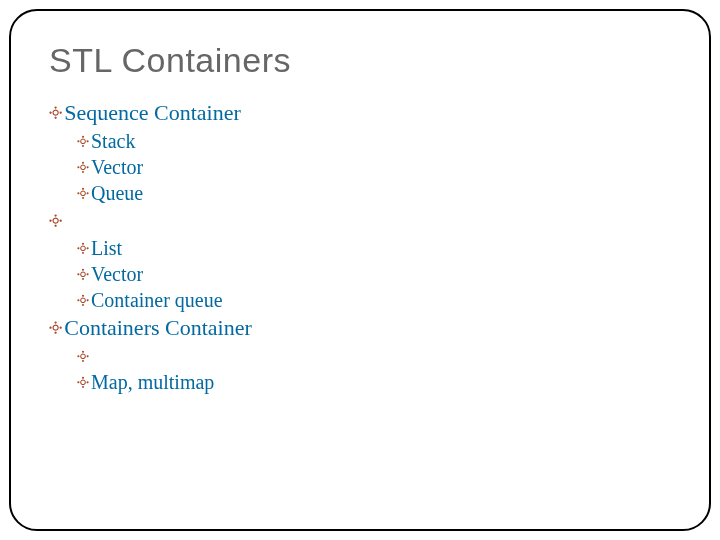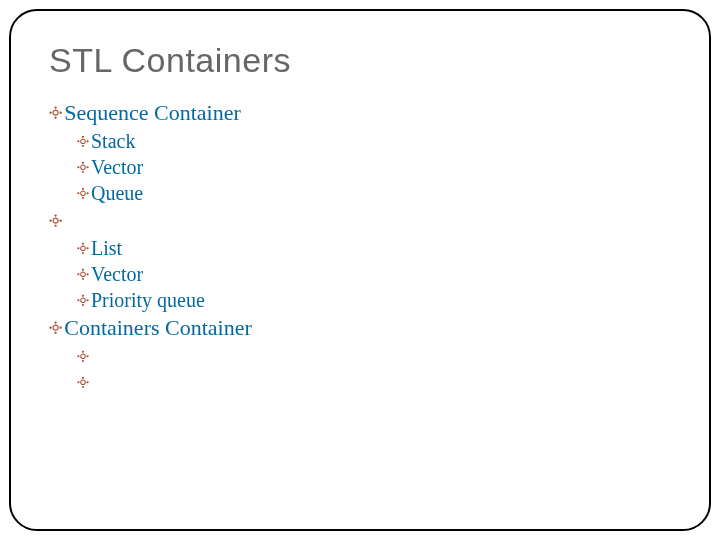--- a/index.html
+++ b/index.html
@@ -82,26 +82,27 @@
   <div class="level2 item">
     <span class="bullet">༓</span>
     <span class="label">List</span>
   </div>
   <div class="level2 item">
     <span class="bullet">༓</span>
     <span class="label">Vector</span>
   </div>
   <div class="level2 item">
     <span class="bullet">༓</span>
-    <span class="label">Priority queue</span>
+    <span class="label">Container queue</span>
   </div>
 
   <div class="level1 item">
     <span class="bullet">༓</span>
     <span class="label">Containers Container</span>
   </div>
   <div class="level2 item">
     <span class="bullet">༓</span>
   </div>
   <div class="level2 item">
     <span class="bullet">༓</span>
+    <span class="label">Map, multimap</span>
   </div>
 </div>
 
 </body></html>

